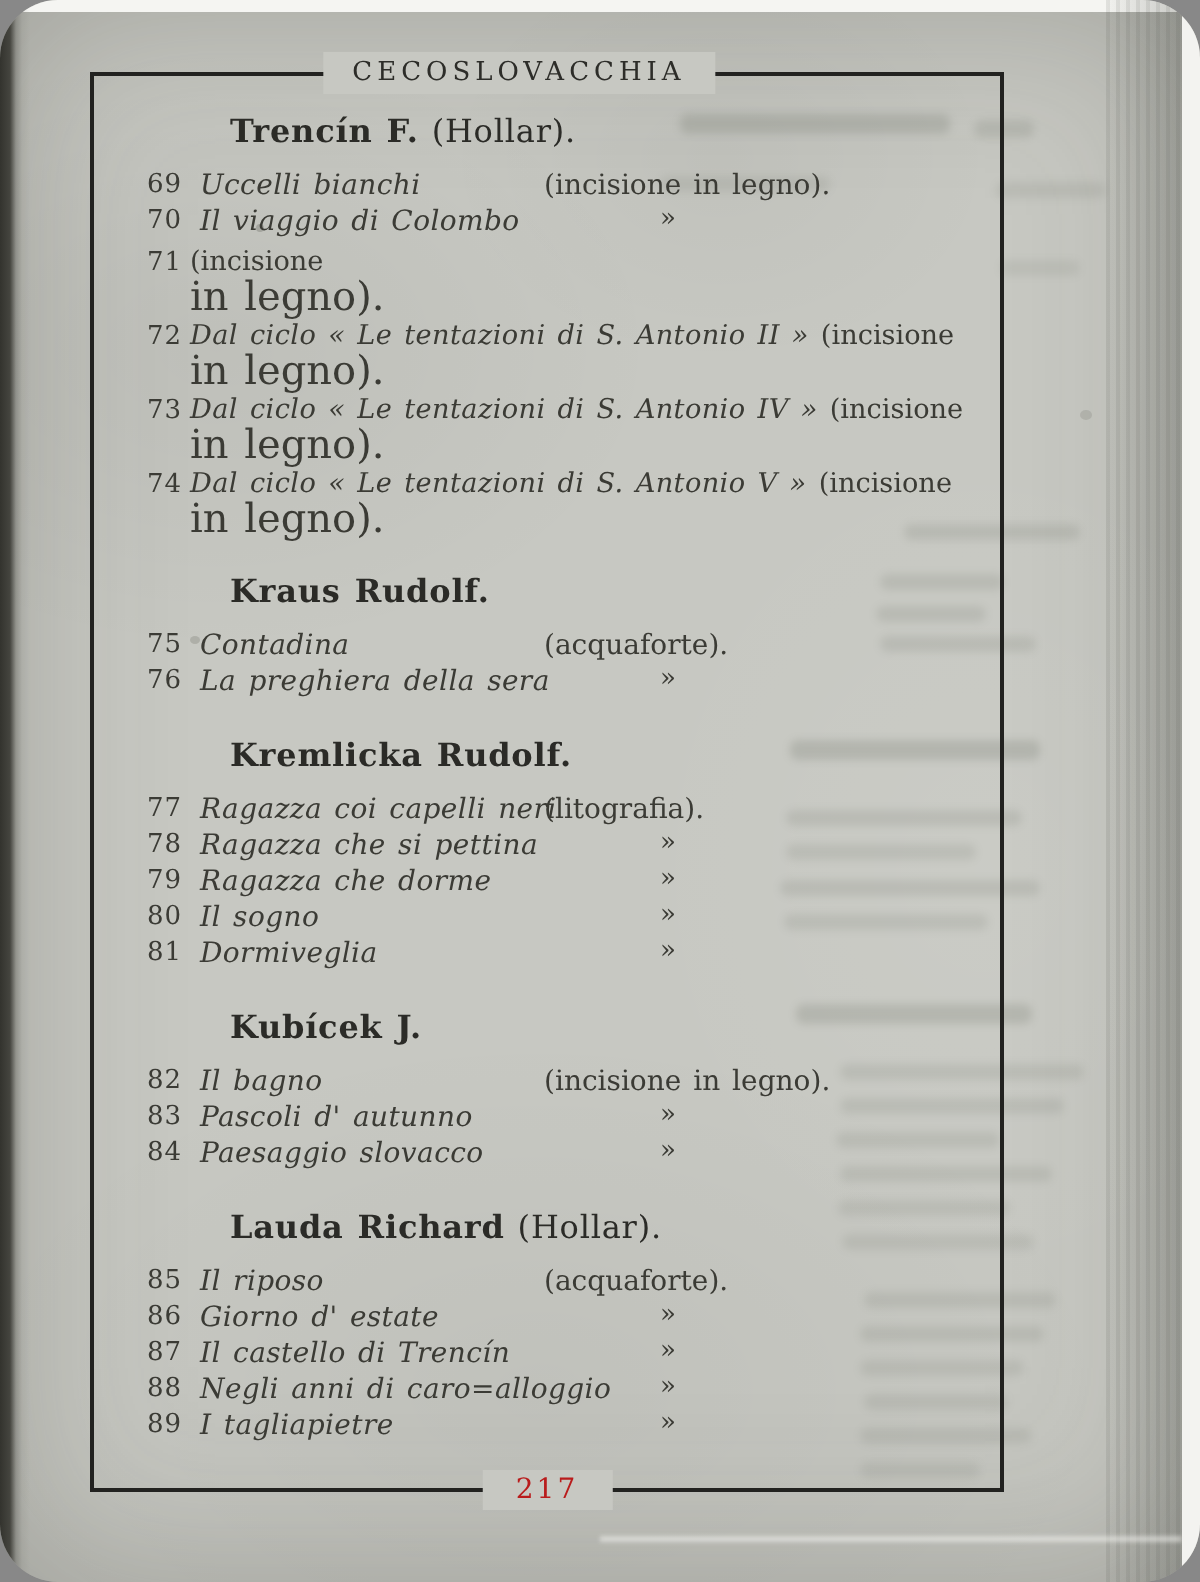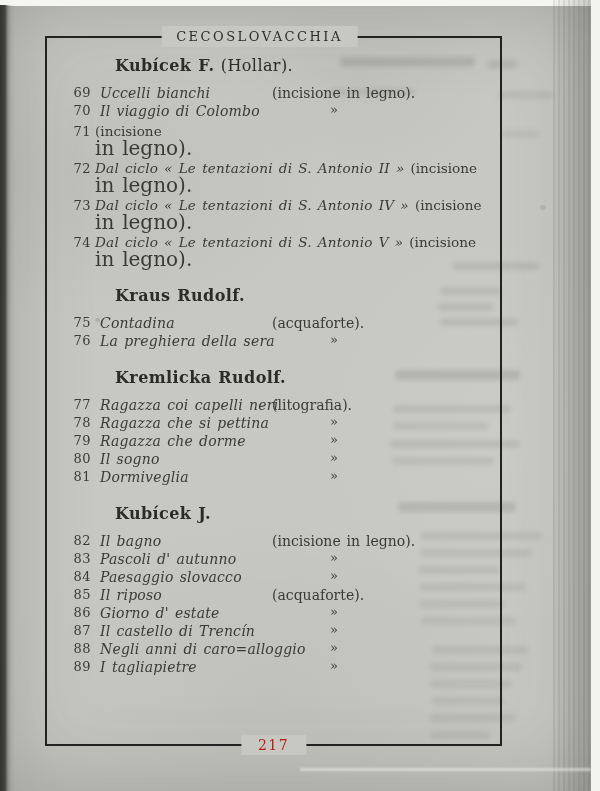--- a/index.html
+++ b/index.html
@@ -1,19 +1,20 @@
 <!DOCTYPE html>
 <html><head>
 <meta charset="utf-8">
 <style>
   html,body { margin:0; padding:0; background:#888; }
   .scan {
     position:relative; width:600px; height:791px; overflow:hidden;
     background:#c7c8c2;
     font-family:"DejaVu Serif","Liberation Serif",serif;
+    border-radius:29px;
   }
   .texture { position:absolute; inset:0;
     background:
       radial-gradient(ellipse 320px 220px at 18% 22%, rgba(0,0,0,0.045), transparent 70%),
       radial-gradient(ellipse 260px 320px at 82% 55%, rgba(255,255,255,0.06), transparent 70%),
       radial-gradient(ellipse 420px 260px at 45% 88%, rgba(0,0,0,0.035), transparent 70%),
       radial-gradient(ellipse 200px 150px at 60% 10%, rgba(0,0,0,0.03), transparent 70%);
   }
   .vignette { position:absolute; inset:0; box-shadow: inset 0 0 90px rgba(60,60,54,0.30); }
   .edge-top-white { position:absolute; top:0; left:0; right:0; height:6px; background:#f5f5f2; }
@@ -101,21 +102,21 @@
 
   <div class="edge-top-white"></div>
   <div class="edge-left"></div>
   <div class="edge-right-streaks"></div>
   <div class="edge-right-white"></div>
   <div class="fold-bottom"></div>
 
   <div class="frame">
     <div class="country">CECOSLOVACCHIA</div>
     <div class="content">
-        <div class="heading first"><span class="h-main">Kubícek F.</span><span class="h-suffix">&nbsp;(Hollar).</span></div>
+        <div class="heading first"><span class="h-main">Trencín F.</span><span class="h-suffix">&nbsp;(Hollar).</span></div>
         <div class="item"><span class="num">69</span><span class="title">Uccelli bianchi</span><span class="tech">(incisione in legno).</span></div>
         <div class="item"><span class="num">70</span><span class="title">Il viaggio di Colombo</span><span class="ditto">»</span></div>
         <div class="item wrap">
           <span class="num">71</span>
           <div class="l1">
             <span class="r">(incisione</span>
           </div>
           <div class="l2">in legno).</div>
         </div>
         <div class="item wrap">
@@ -148,20 +149,21 @@
         <div class="heading"><span class="h-main">Kremlicka Rudolf.</span></div>
         <div class="item"><span class="num">77</span><span class="title">Ragazza coi capelli neri</span><span class="tech">(litografia).</span></div>
         <div class="item"><span class="num">78</span><span class="title">Ragazza che si pettina</span><span class="ditto">»</span></div>
         <div class="item"><span class="num">79</span><span class="title">Ragazza che dorme</span><span class="ditto">»</span></div>
         <div class="item"><span class="num">80</span><span class="title">Il sogno</span><span class="ditto">»</span></div>
         <div class="item"><span class="num">81</span><span class="title">Dormiveglia</span><span class="ditto">»</span></div>
         <div class="heading"><span class="h-main">Kubícek J.</span></div>
         <div class="item"><span class="num">82</span><span class="title">Il bagno</span><span class="tech">(incisione in legno).</span></div>
         <div class="item"><span class="num">83</span><span class="title">Pascoli d' autunno</span><span class="ditto">»</span></div>
         <div class="item"><span class="num">84</span><span class="title">Paesaggio slovacco</span><span class="ditto">»</span></div>
+        <div class="heading"><span class="h-main">Lauda Richard</span><span class="h-suffix">&nbsp;(Hollar).</span></div>
         <div class="item"><span class="num">85</span><span class="title">Il riposo</span><span class="tech">(acquaforte).</span></div>
         <div class="item"><span class="num">86</span><span class="title">Giorno d' estate</span><span class="ditto">»</span></div>
         <div class="item"><span class="num">87</span><span class="title">Il castello di Trencín</span><span class="ditto">»</span></div>
         <div class="item"><span class="num">88</span><span class="title">Negli anni di caro=alloggio</span><span class="ditto">»</span></div>
         <div class="item"><span class="num">89</span><span class="title">I tagliapietre</span><span class="ditto">»</span></div>
       </div>
     <div class="pagenum">217</div>
   </div>
 </div>
 

